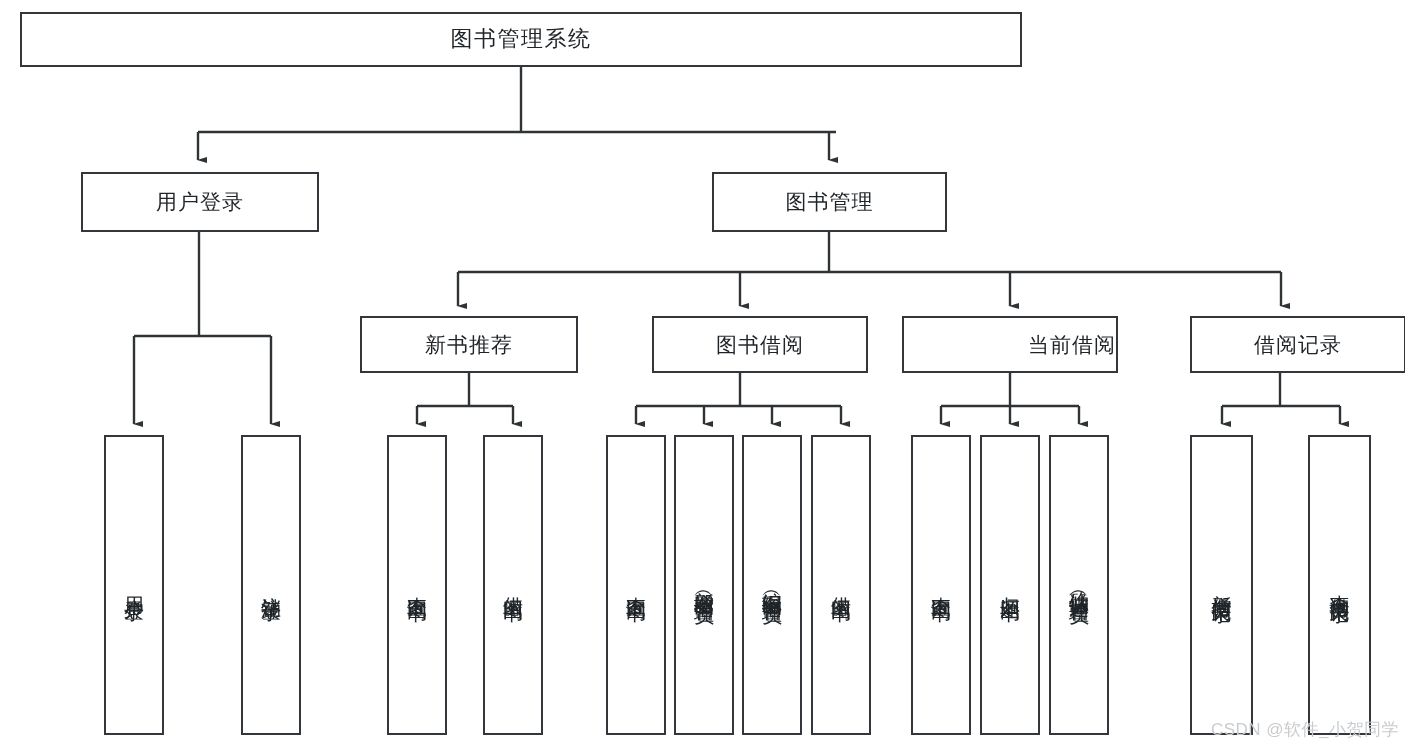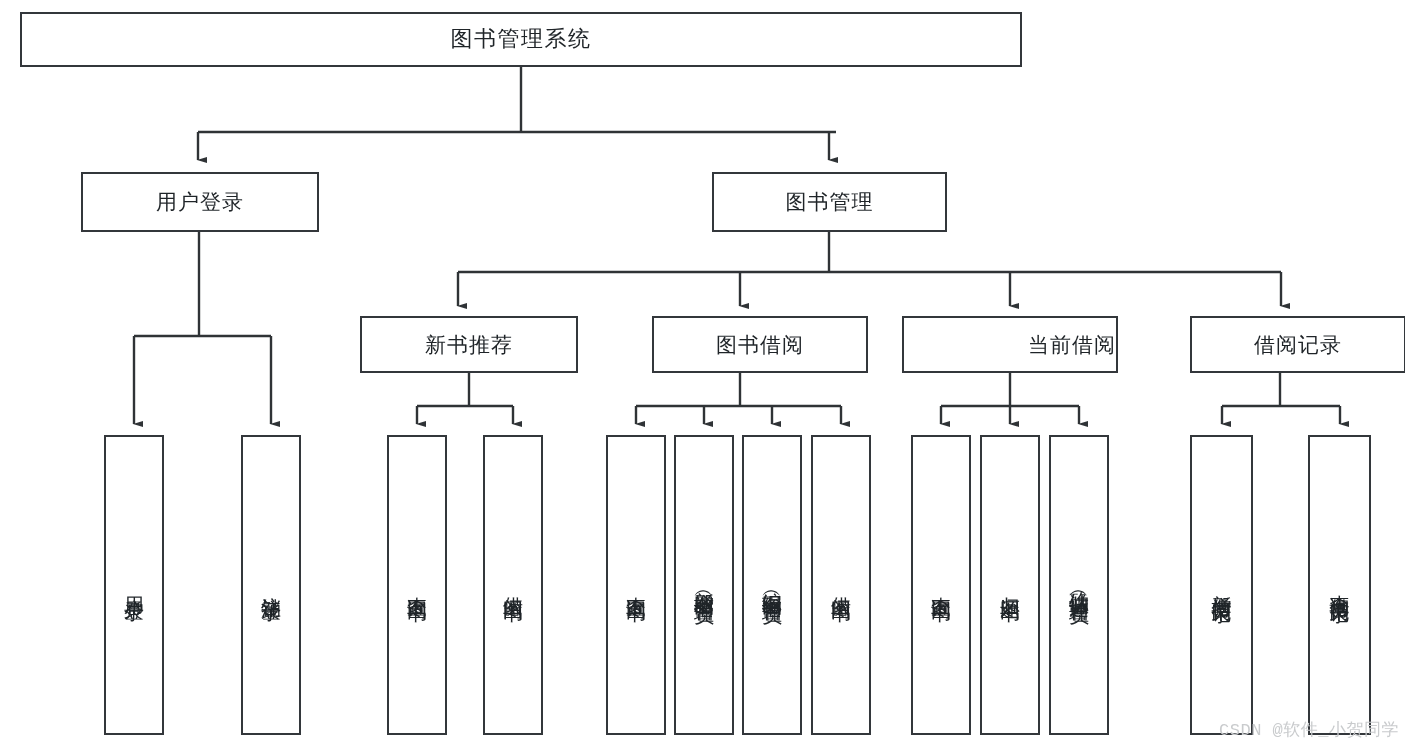--- a/index.html
+++ b/index.html
@@ -49,21 +49,21 @@
   }
 
   .watermark{
     position:absolute;
     right:6px;bottom:6px;
     font-size:17px;
     color:#c9cbcd;
     letter-spacing:0.5px;
     z-index:5;
     white-space:nowrap;
-    font-family:Liberation Mono, monospace;
+    font-family:Liberation Sans, sans-serif;
   }
 </style>
 </head>
 <body>
 
 <div id="canvas">
 
   <svg class="lines" viewBox="0 0 1405 747">
     <defs>
       <marker id="arrow" markerWidth="10" markerHeight="11" refX="3" refY="9" orient="auto" markerUnits="userSpaceOnUse">

